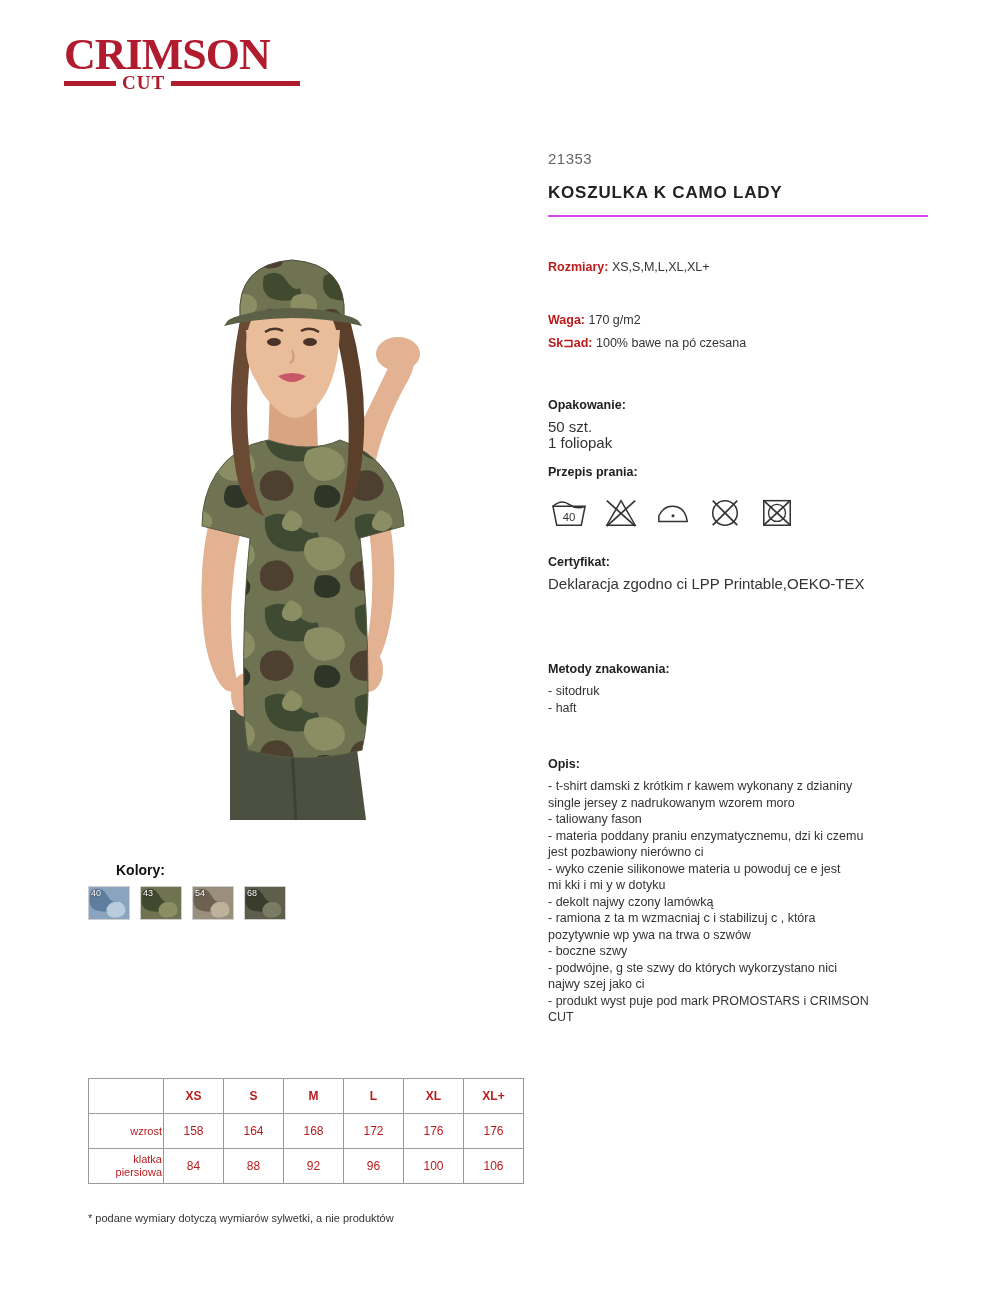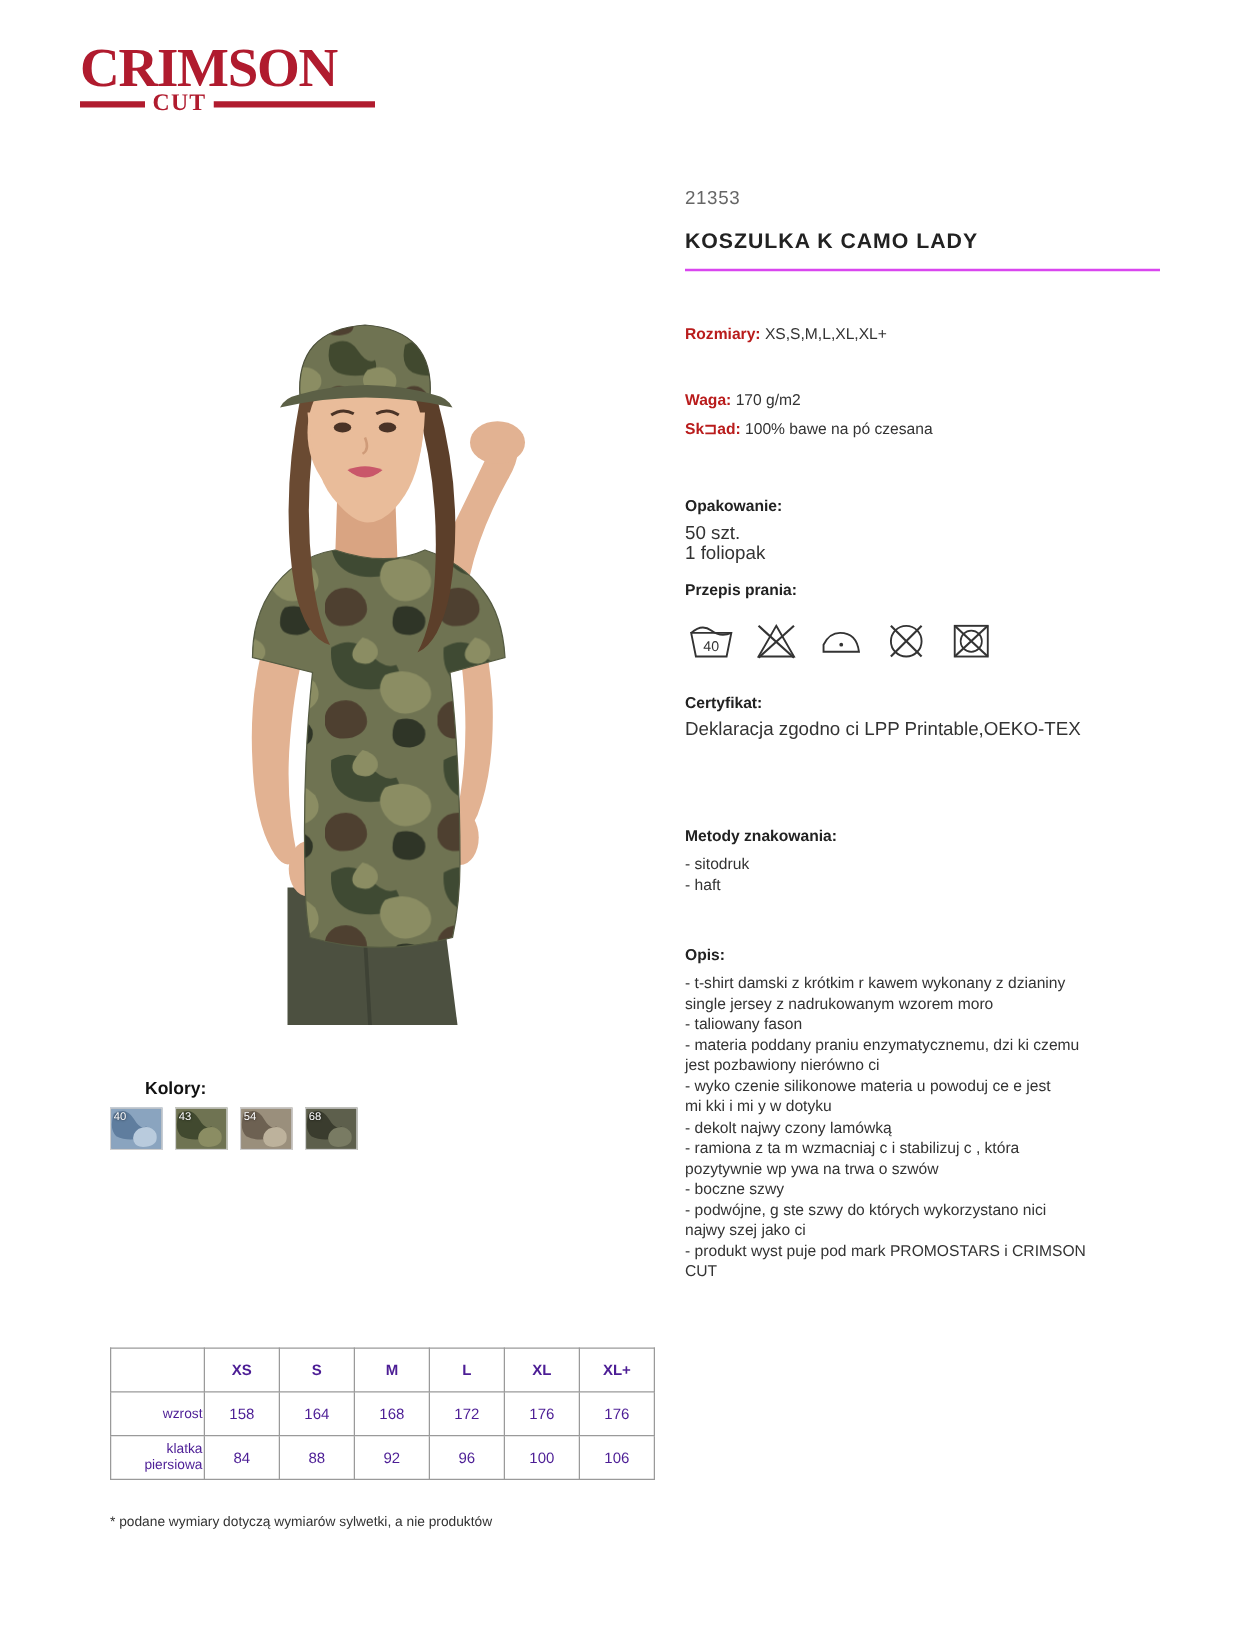--- a/index.html
+++ b/index.html
@@ -163,21 +163,21 @@
     font-size: 12.5px;
   }
 
   
   .size-table {
     position: absolute;
     left: 88px;
     top: 1078px;
     border-collapse: collapse;
     font-size: 12px;
-    color: #4c1d95;
+    color: #b91c1c;
   }
   .size-table td, .size-table th {
     border: 1px solid #9a9a9a;
     width: 57px;
     height: 32px;
     text-align: center;
     font-weight: normal;
   }
   .size-table th { font-weight: bold; font-size: 12px; }
   .size-table td.rowhead {

